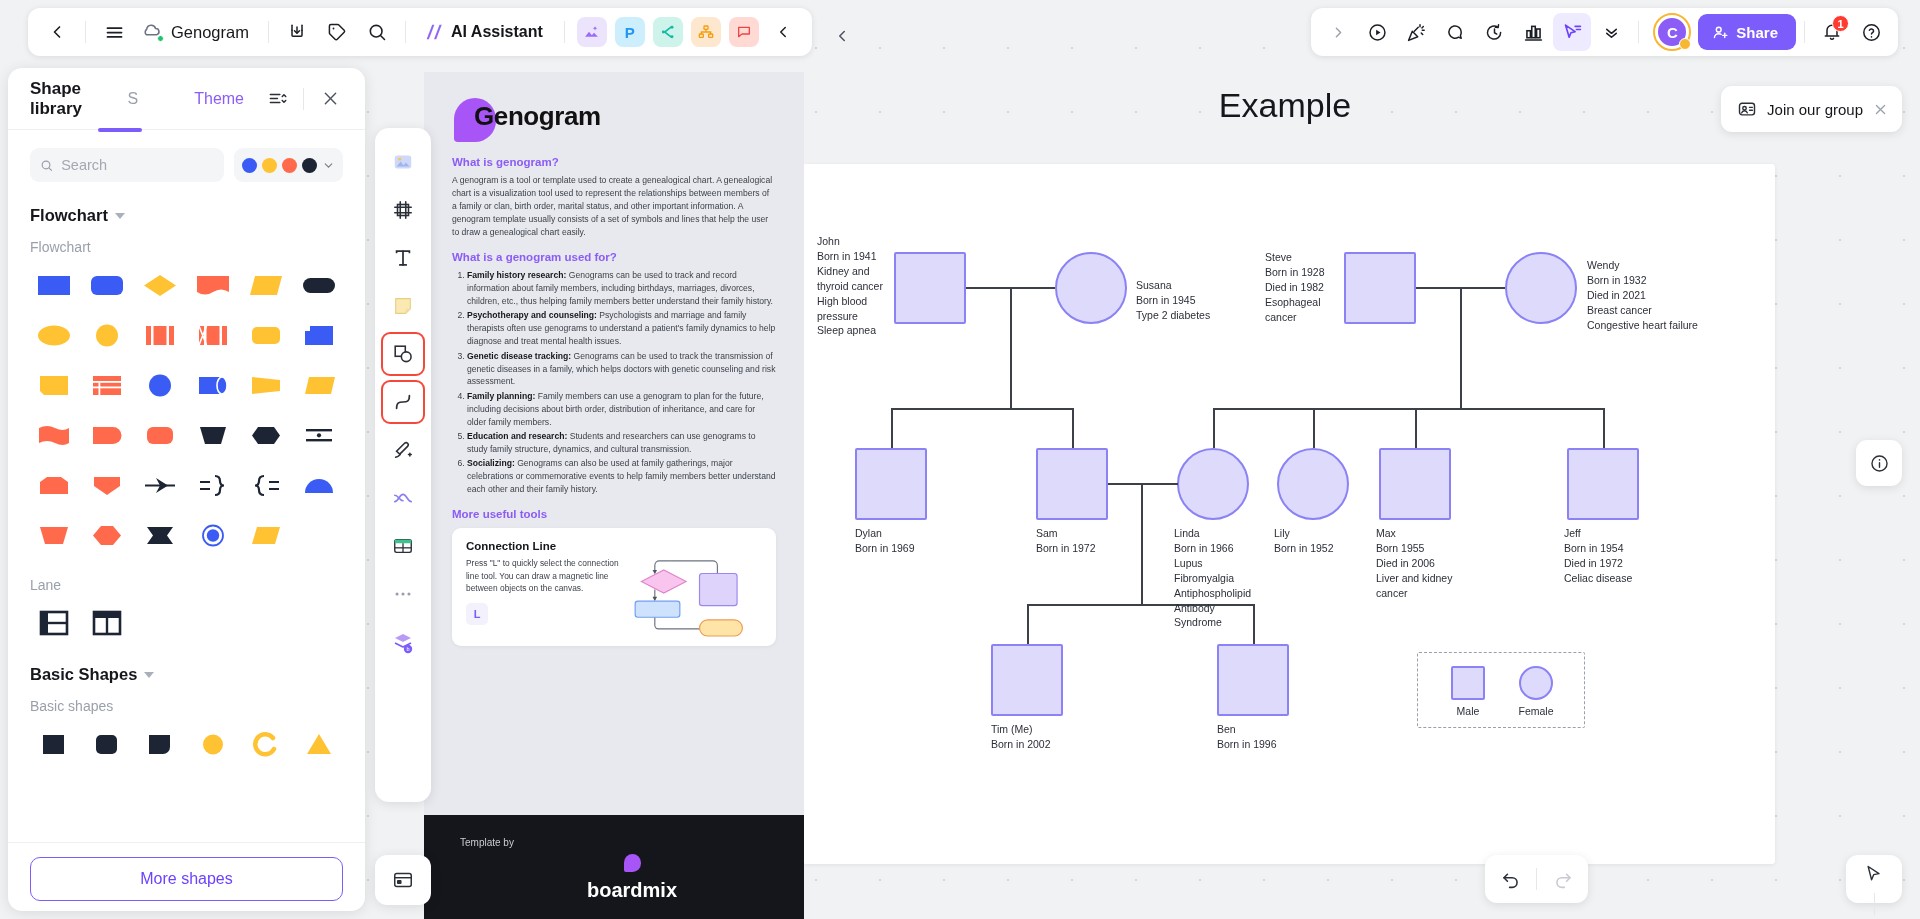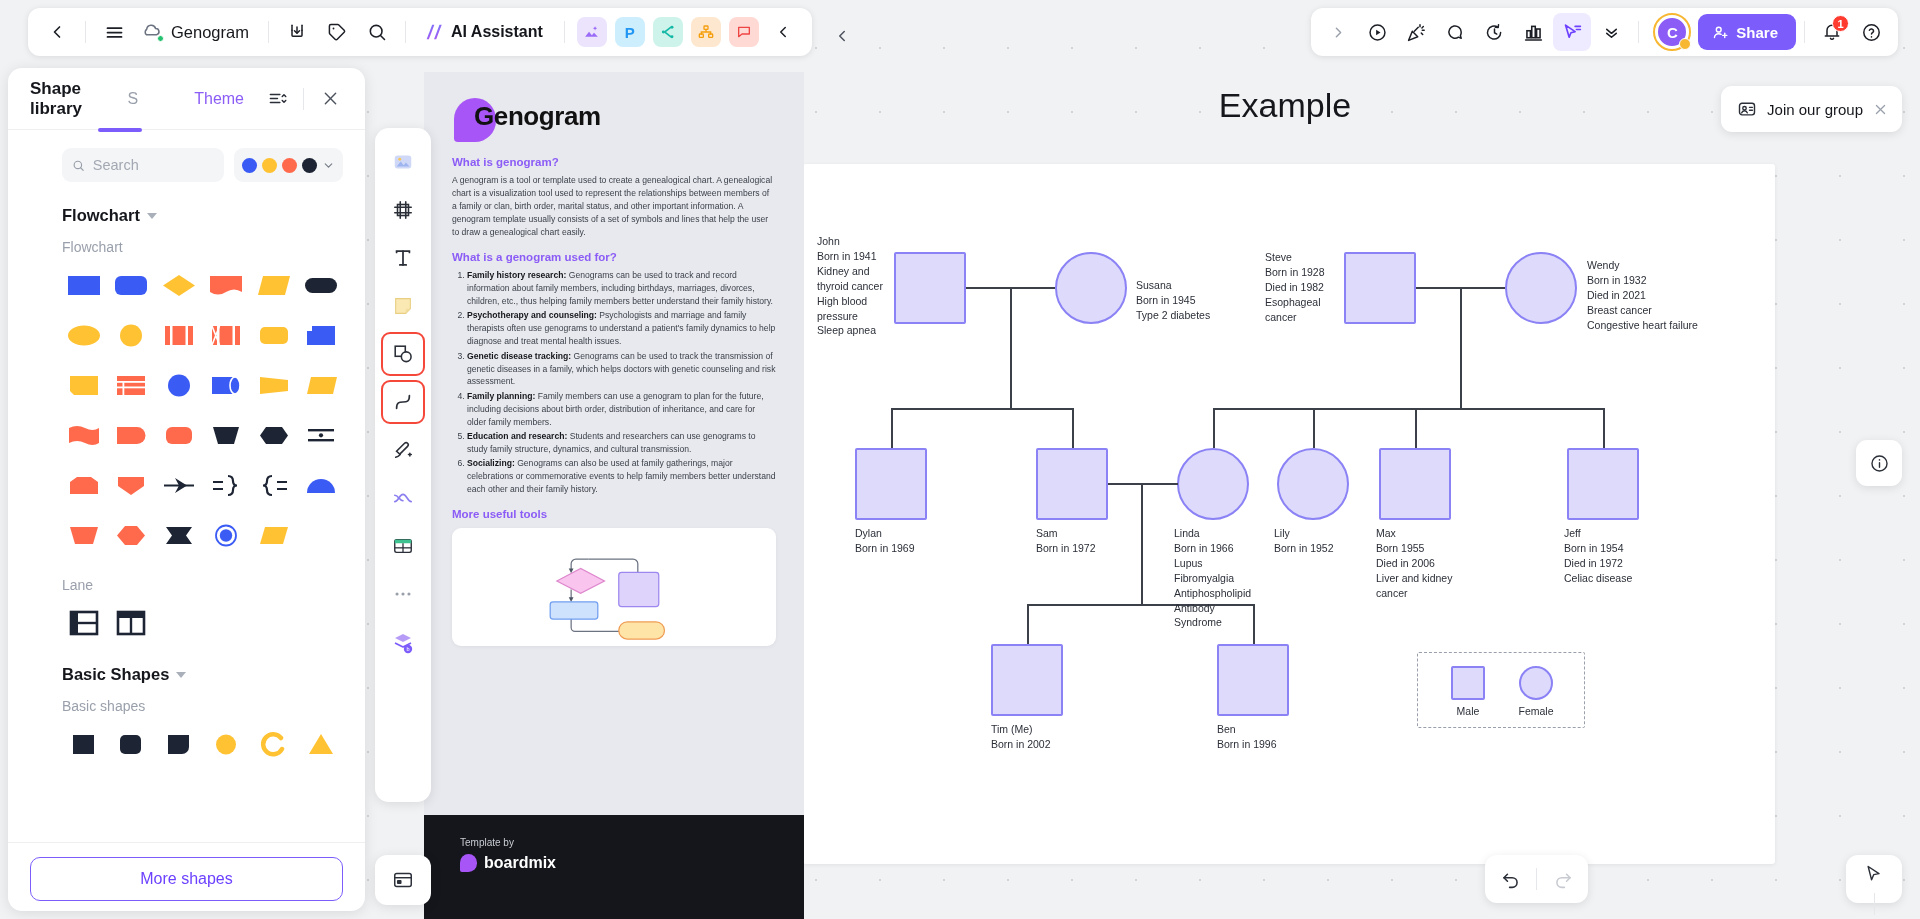--- a/index.html
+++ b/index.html
@@ -108,21 +108,21 @@
   .sp-tab {
     font-size: 16px; color: #9aa0ab; padding: 0 14px; cursor: pointer;
   }
   .sp-tab.mid { margin-left: 24px; }
   .sp-tab.theme { color: #8b5cf6; margin-left: 28px; }
   .sp-underline {
     position: absolute; left: 90px; bottom: -3px; width: 44px; height: 4px;
     border-radius: 2px; background: #7c5cfa;
   }
   .sp-head .spacer2 { flex: 1; }
-  .sp-body { flex: 1; overflow: hidden; padding: 0 22px; margin-left: 32px; }
+  .sp-body { flex: 1; overflow: hidden; padding: 0 22px; }
   .search-row { display: flex; align-items: center; gap: 10px; margin-top: 18px; }
   .search-box {
     flex: 1; height: 34px; background: #f4f5f7; border-radius: 9px;
     display: flex; align-items: center; padding: 0 10px; gap: 8px;
   }
   .search-box input {
     border: none; background: transparent; outline: none; font-size: 14.5px;
     color: #15171c; width: 100%; font-family: "Liberation Sans", sans-serif;
   }
   .search-box input::placeholder { color: #a3a8b2; }
@@ -207,21 +207,21 @@
   .tpl-key {
     margin-top: 8px; width: 22px; height: 22px; border-radius: 5px; background: #f3f1fb;
     color: #7c5cfa; font-size: 11px; font-weight: 700;
     display: flex; align-items: center; justify-content: center;
   }
   .tpl-foot {
     position: absolute; left: 0; right: 0; bottom: 0; height: 104px; background: #14161b;
     color: #fff; padding: 22px 0 0 36px;
   }
   .tpl-foot-sm { font-size: 10px; color: #c9ccd3; margin-bottom: 6px; }
-  .tpl-foot-brand { display: flex; align-items: center; gap: 7px; font-size: 16px; font-weight: 700; }
+  .tpl-foot-brand { display: flex; align-items: center; gap: 7px; font-size: 20px; font-weight: 700; flex-direction: column; }
   .tpl-foot-leaf { width: 17px; height: 18px; background: #a855f7; border-radius: 9px 9px 9px 2px; }
 
   
   .board-title {
     position: absolute; left: 800px; top: 86px; width: 970px; text-align: center;
     font-size: 34px; color: #15171c; font-weight: 400;
   }
   .board-card {
     position: absolute; left: 803px; top: 164px; width: 972px; height: 700px;
     background: #fff; border-radius: 3px; box-shadow: 0 1px 4px rgba(0,0,0,.07);
@@ -800,20 +800,25 @@
     <ol class="tpl-ol" id="tpl-list">
         <li><b>Family history research:</b> Genograms can be used to track and record information about family members, including birthdays, marriages, divorces, children, etc., thus helping family members better understand their family history.</li>
         <li><b>Psychotherapy and counseling:</b> Psychologists and marriage and family therapists often use genograms to understand a patient's family dynamics to help diagnose and treat mental health issues.</li>
         <li><b>Genetic disease tracking:</b> Genograms can be used to track the transmission of genetic diseases in a family, which helps doctors with genetic counseling and risk assessment.</li>
         <li><b>Family planning:</b> Family members can use a genogram to plan for the future, including decisions about birth order, distribution of inheritance, and care for older family members.</li>
         <li><b>Education and research:</b> Students and researchers can use genograms to study family structure, dynamics, and cultural transmission.</li>
         <li><b>Socializing:</b> Genograms can also be used at family gatherings, major celebrations or commemorative events to help family members better understand each other and their family history.</li>
       </ol>
     <div class="tpl-h">More useful tools</div>
     <div class="tpl-card">
+      <div class="tpl-card-l">
+        <div class="tpl-card-title">Connection Line</div>
+        <div class="tpl-card-p">Press "L" to quickly select the connection line tool. You can draw a magnetic line between objects on the canvas.</div>
+        <div class="tpl-key">L</div>
+      </div>
       <div style="flex:1;">
         <svg width="100%" height="100" viewBox="0 0 150 105">
           <path d="M48 20 H95 A5 5 0 0 1 100 25 V62" fill="none" stroke="#6b7280" stroke-width="1.3"></path>
           <path d="M48 20 H35 A5 5 0 0 0 30 25 V31" fill="none" stroke="#6b7280" stroke-width="1.3"></path>
           <polygon points="30,35 27.5,30 32.5,30" fill="#4b5563"></polygon>
           <path d="M30 52 V62" fill="none" stroke="#6b7280" stroke-width="1.3"></path>
           <polygon points="30,65 27.5,60 32.5,60" fill="#4b5563"></polygon>
           <path d="M30 82 V92 A4 4 0 0 0 34 96 H88" fill="none" stroke="#6b7280" stroke-width="1.3"></path>
           <polygon points="92,96 87,93.5 87,98.5" fill="#4b5563"></polygon>
           <polygon points="100,66 97.5,61 102.5,61" fill="#4b5563"></polygon>

